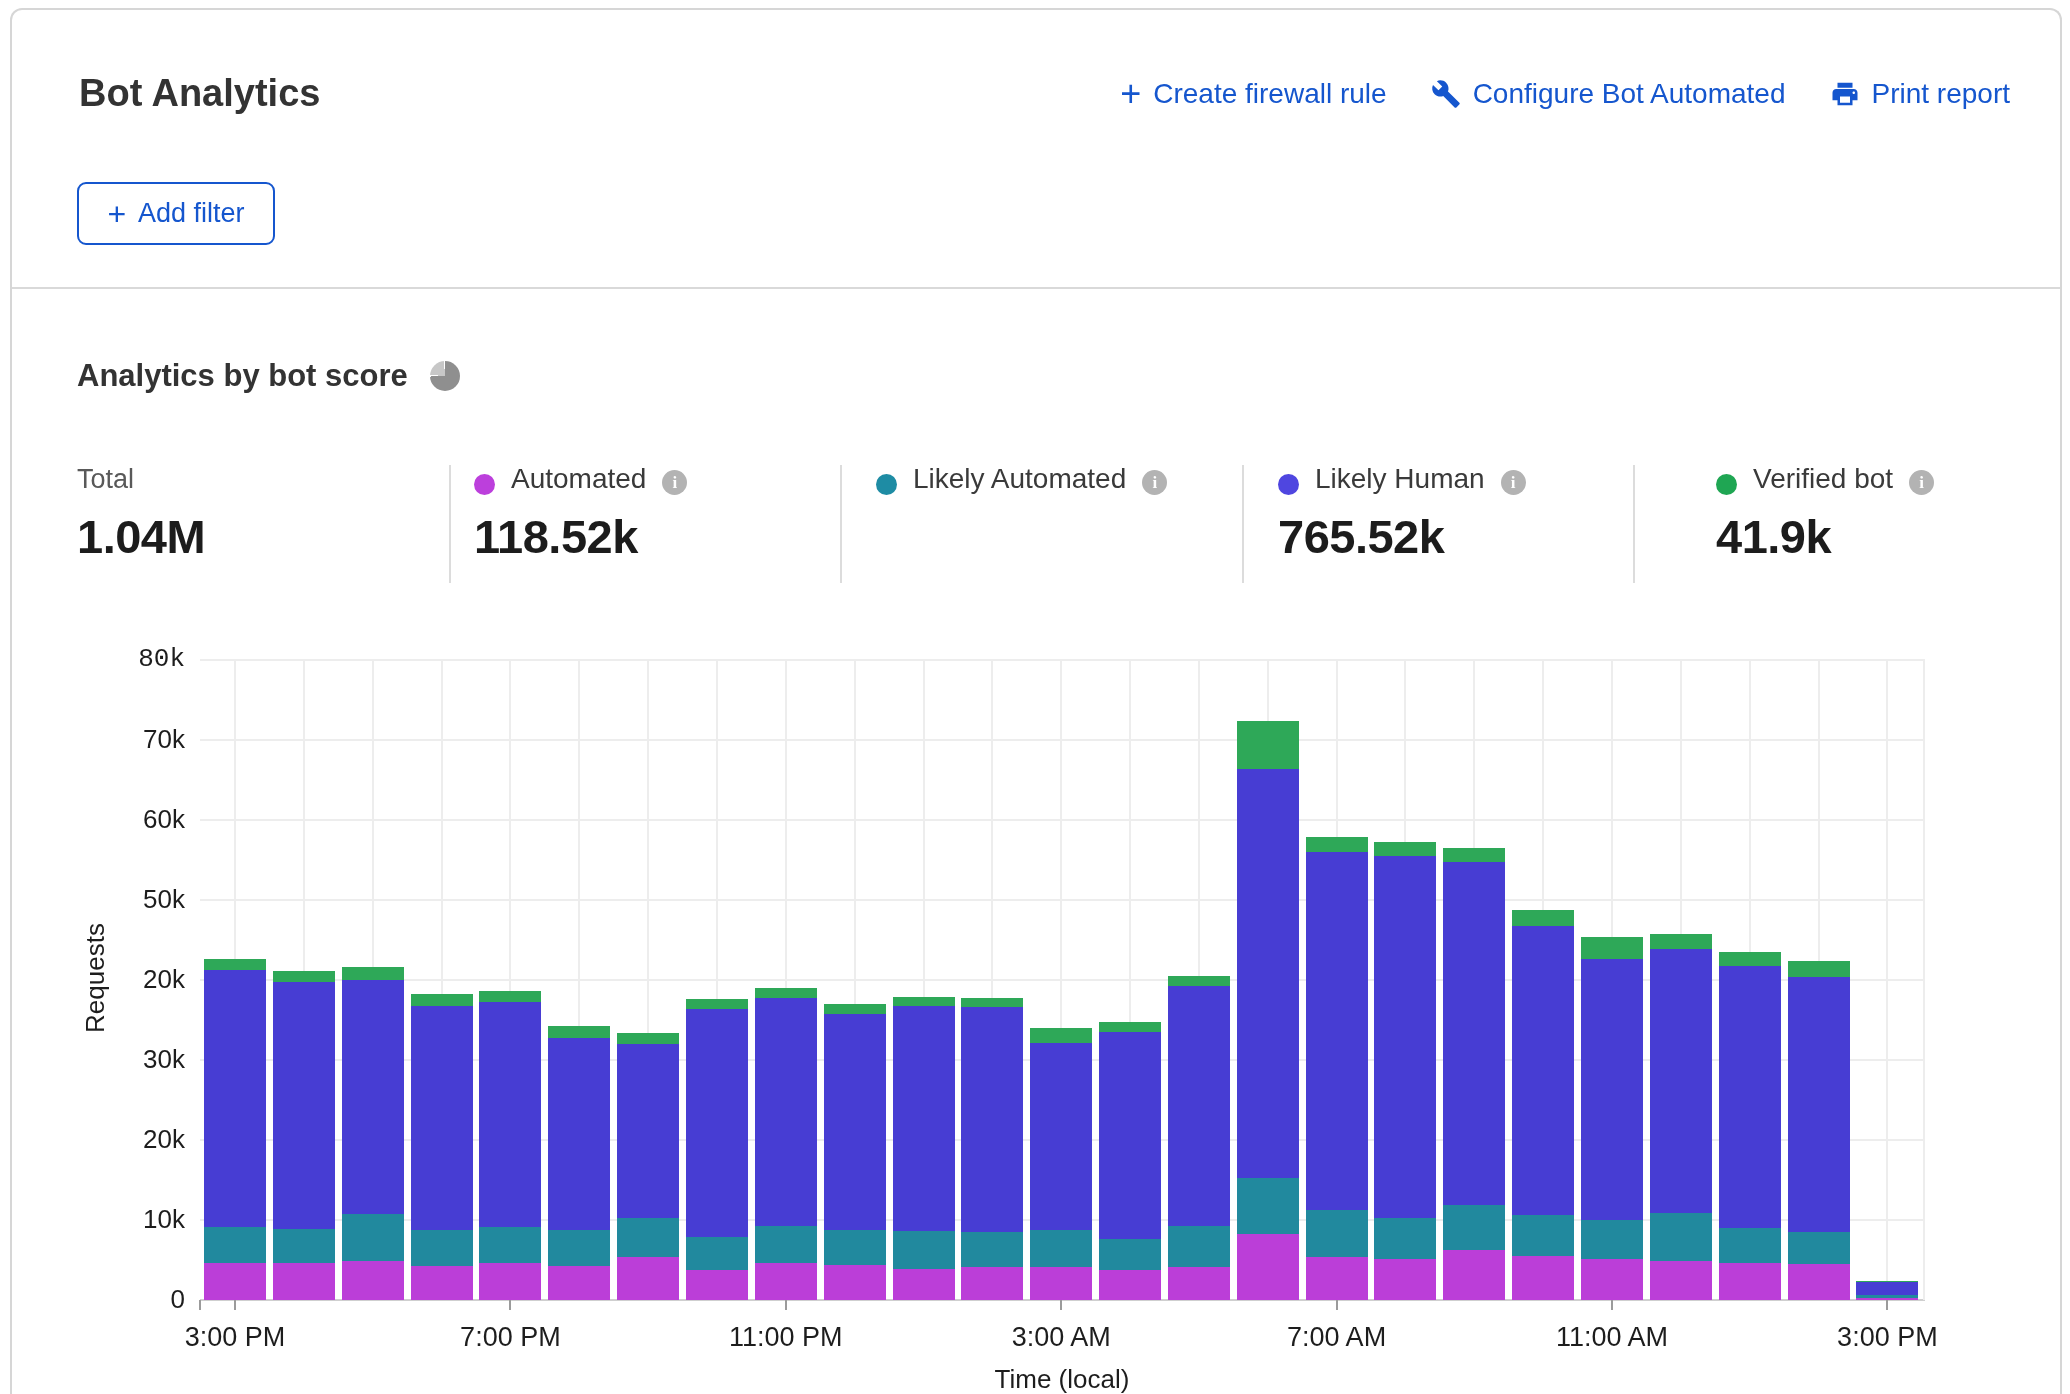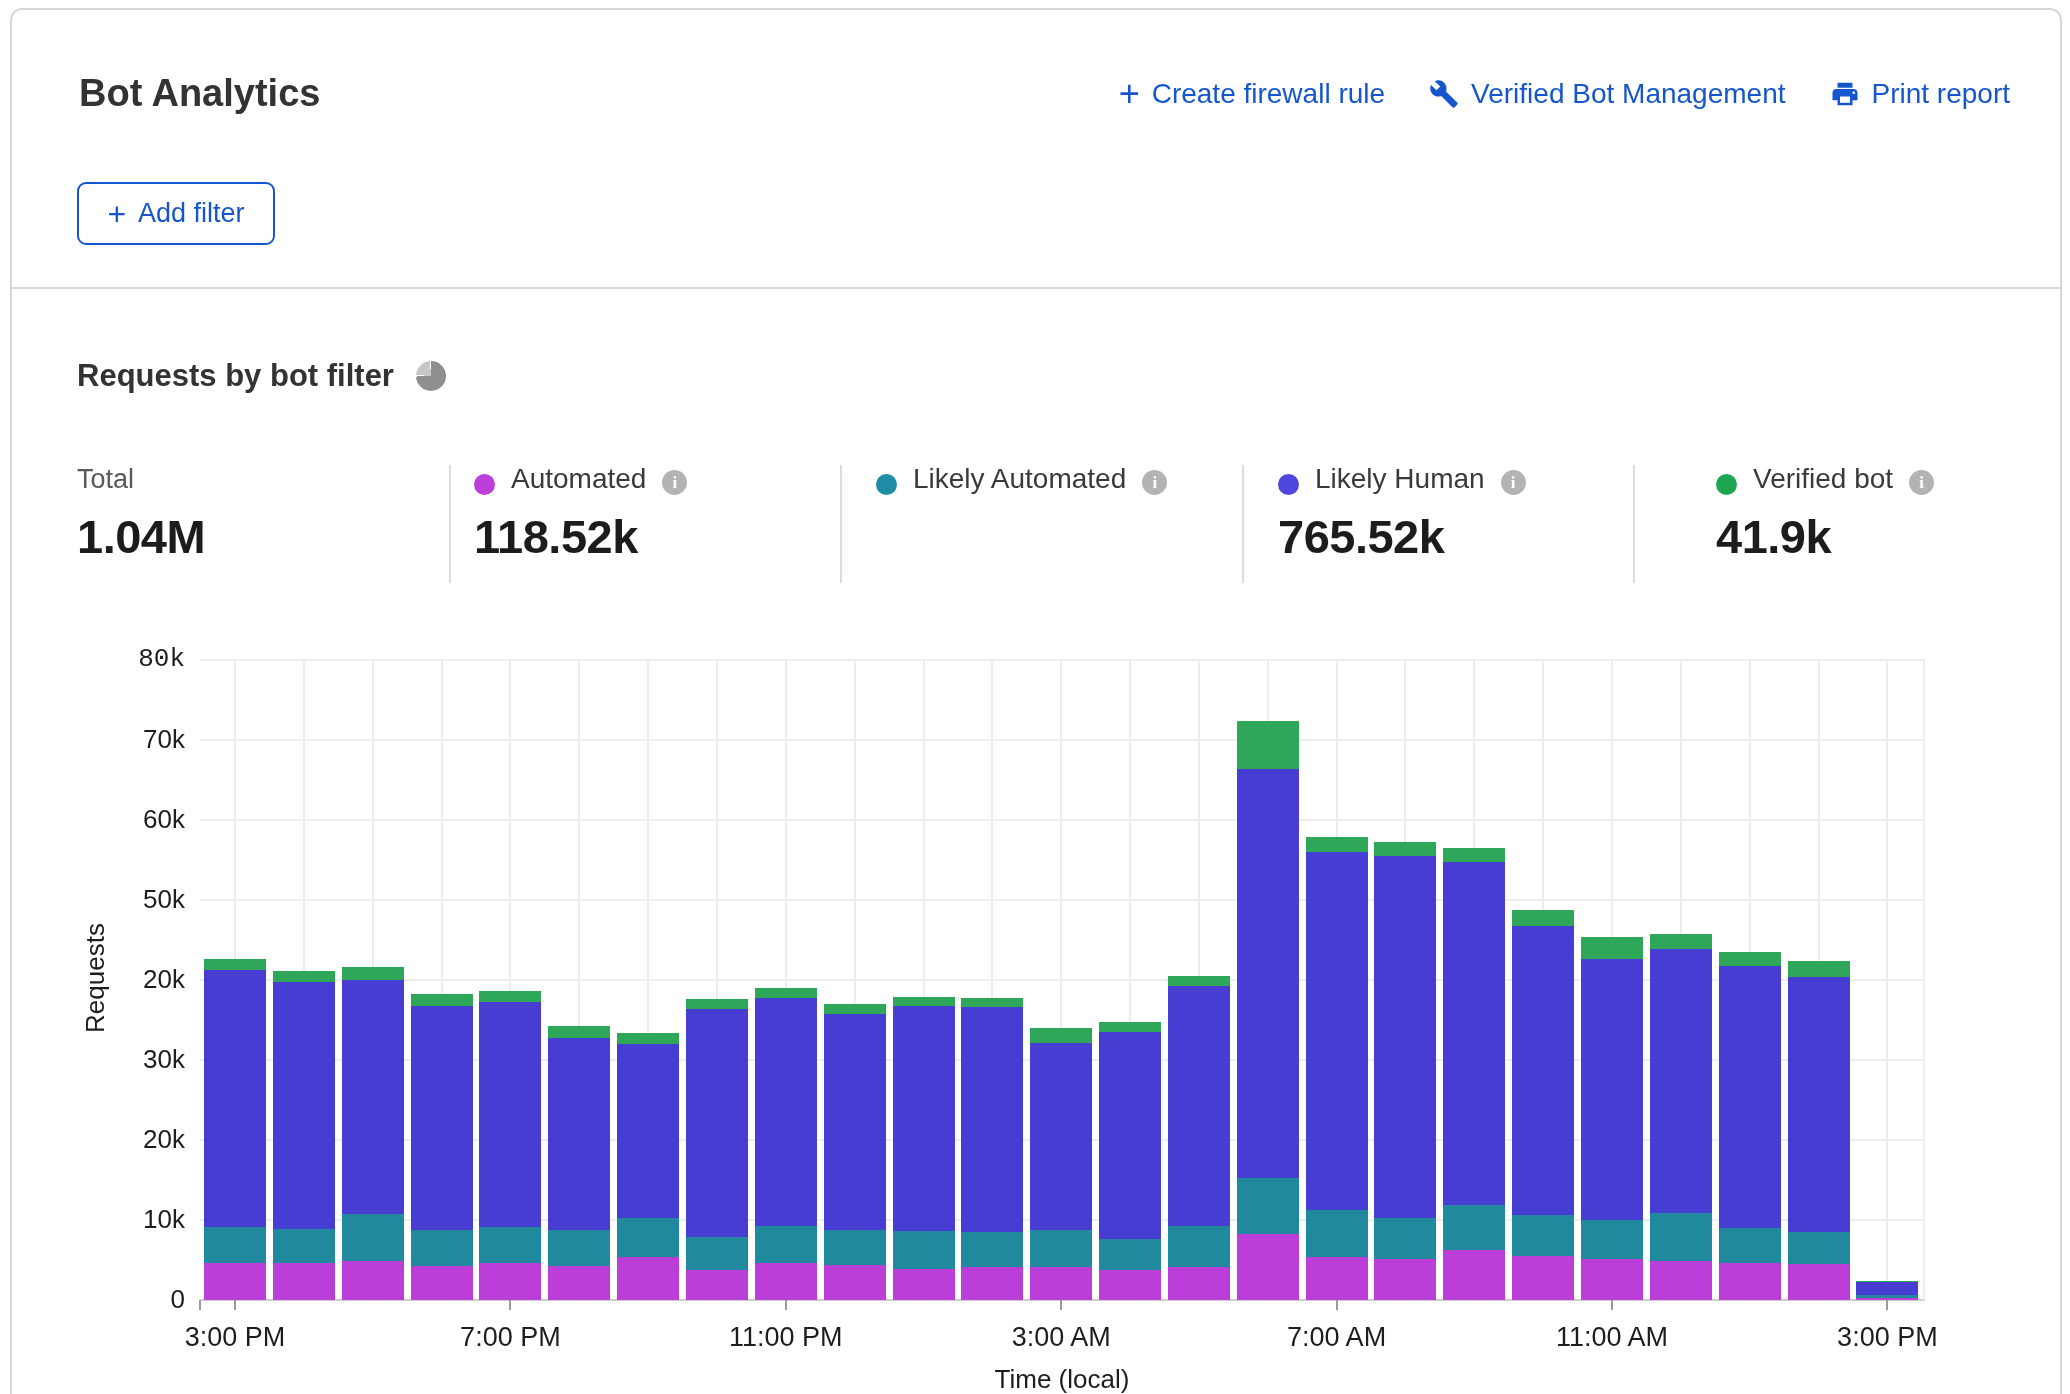--- a/index.html
+++ b/index.html
@@ -76,42 +76,42 @@
       <div class="hdr-link">
         <span class="plus-glyph">+</span>
         <span>Create firewall rule</span>
       </div>
       <div class="hdr-link">
         <span>
           <svg width="30" height="30" viewBox="0 0 24 24" fill="#1556CE">
               <path d="M22.7 19l-9.1-9.1c.9-2.3.4-5-1.5-6.9-2-2-5-2.4-7.4-1.3L9 6 6 9 1.6 4.7C.4 7.1.9 10.1 2.9 12.1c1.9 1.9 4.6 2.4 6.9 1.5l9.1 9.1c.4.4 1 .4 1.4 0l2.3-2.3c.5-.4.5-1.1.1-1.4z"></path>
             </svg>
         </span>
-        <span>Verified Bot Management</span>
+        <span>Configure Bot Automated</span>
       </div>
       <div class="hdr-link">
         <span>
           <svg width="30" height="30" viewBox="0 0 24 24" fill="#1556CE">
               <path d="M19 8H5c-1.66 0-3 1.34-3 3v6h4v4h12v-4h4v-6c0-1.66-1.34-3-3-3zm-3 11H8v-5h8v5zm3-7c-.55 0-1-.45-1-1s.45-1 1-1 1 .45 1 1-.45 1-1 1zm-1-9H6v4h12V3z"></path>
             </svg>
         </span>
         <span>Print report</span>
       </div>
     </div>
 
     <button class="add-filter-btn">
       <span class="plus-glyph">+</span>
       <span>Add filter</span>
     </button>
 
 
     <div class="header-divider"></div>
 
     <div class="section-title-row">
-      <span class="section-title">Requests by bot filter</span>
+      <span class="section-title">Analytics by bot score</span>
       <span class="pie-chart-icon"></span>
     </div>
 
     <div class="stat" style="left:65px;">
       <div class="stat-label-row">
         <span class="stat-plain-label">Total</span>
       </div>
       <div class="stat-value">1.04M</div>
     </div>
 

